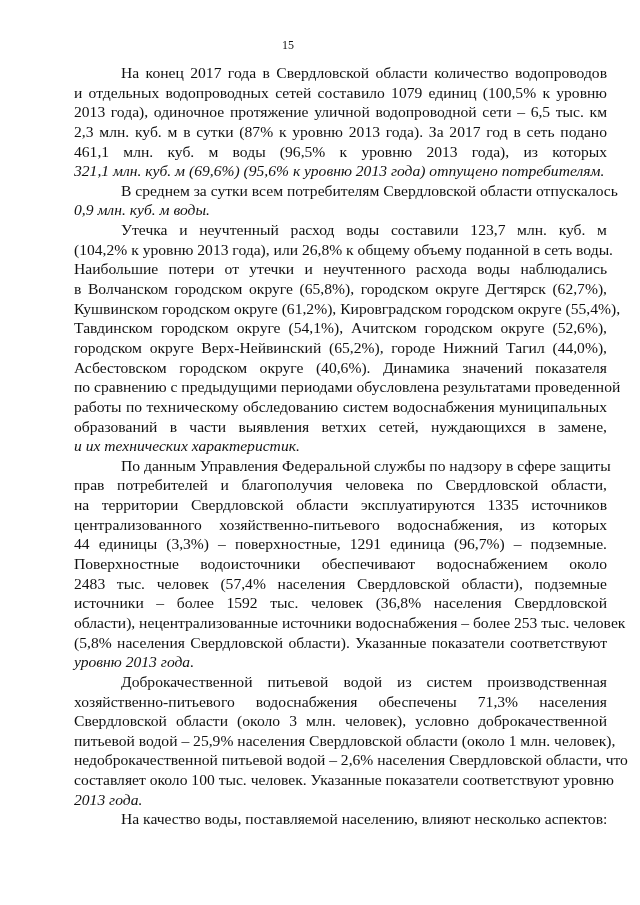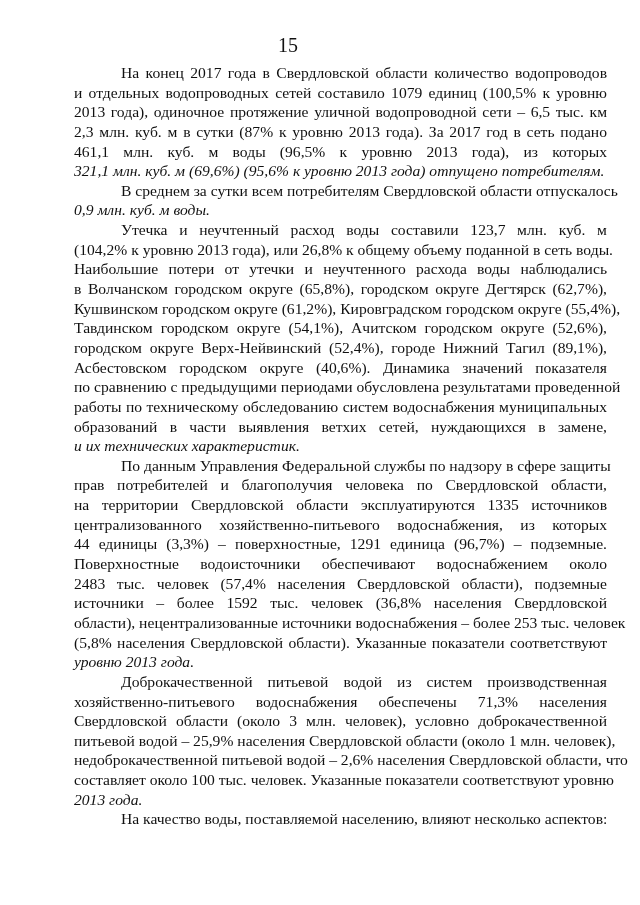--- a/index.html
+++ b/index.html
@@ -1,19 +1,19 @@
 <!DOCTYPE html>
 <html><head>
 <meta charset="utf-8">
 <style>
   html, body { margin: 0; padding: 0; background: #ffffff; }
   body { width: 640px; height: 905px; position: relative; overflow: hidden;
          font-family: "Liberation Serif", "DejaVu Serif", serif; color: #111; }
   .page-number { position: absolute; top: 36px; left: 0; width: 576px; text-align: center;
-                 font-size: 20px; line-height: 19px; }
+                 font-size: 12px; line-height: 19px; }
   .content { position: absolute; top: 63px; left: 74px; width: 533px; }
   .line { display: block; font-size: 15.6px; line-height: 19.65px; height: 19.65px;
           text-align: justify; text-align-last: justify; white-space: nowrap; overflow: visible; }
   .line.last { text-align-last: left; font-style: italic; }
   .line.indent { text-indent: 47px; }
 </style>
 </head>
 <body>
 
 <div class="page-number">15</div>
@@ -31,21 +31,21 @@
       <span class="line indent">В среднем за сутки всем потребителям Свердловской области отпускалось</span>
       <span class="line last">0,9 млн. куб. м воды.</span>
     </div>
     <div class="paragraph">
       <span class="line indent">Утечка и неучтенный расход воды составили 123,7 млн. куб. м</span>
       <span class="line">(104,2% к уровню 2013 года), или 26,8% к общему объему поданной в сеть воды.</span>
       <span class="line">Наибольшие потери от утечки и неучтенного расхода воды наблюдались</span>
       <span class="line">в Волчанском городском округе (65,8%), городском округе Дегтярск (62,7%),</span>
       <span class="line">Кушвинском городском округе (61,2%), Кировградском городском округе (55,4%),</span>
       <span class="line">Тавдинском городском округе (54,1%), Ачитском городском округе (52,6%),</span>
-      <span class="line">городском округе Верх-Нейвинский (52,4%), городе Нижний Тагил (89,1%),</span>
+      <span class="line">городском округе Верх-Нейвинский (65,2%), городе Нижний Тагил (44,0%),</span>
       <span class="line">Асбестовском городском округе (40,6%). Динамика значений показателя</span>
       <span class="line">по сравнению с предыдущими периодами обусловлена результатами проведенной</span>
       <span class="line">работы по техническому обследованию систем водоснабжения муниципальных</span>
       <span class="line">образований в части выявления ветхих сетей, нуждающихся в замене,</span>
       <span class="line last">и их технических характеристик.</span>
     </div>
     <div class="paragraph">
       <span class="line indent">По данным Управления Федеральной службы по надзору в сфере защиты</span>
       <span class="line">прав потребителей и благополучия человека по Свердловской области,</span>
       <span class="line">на территории Свердловской области эксплуатируются 1335 источников</span>

